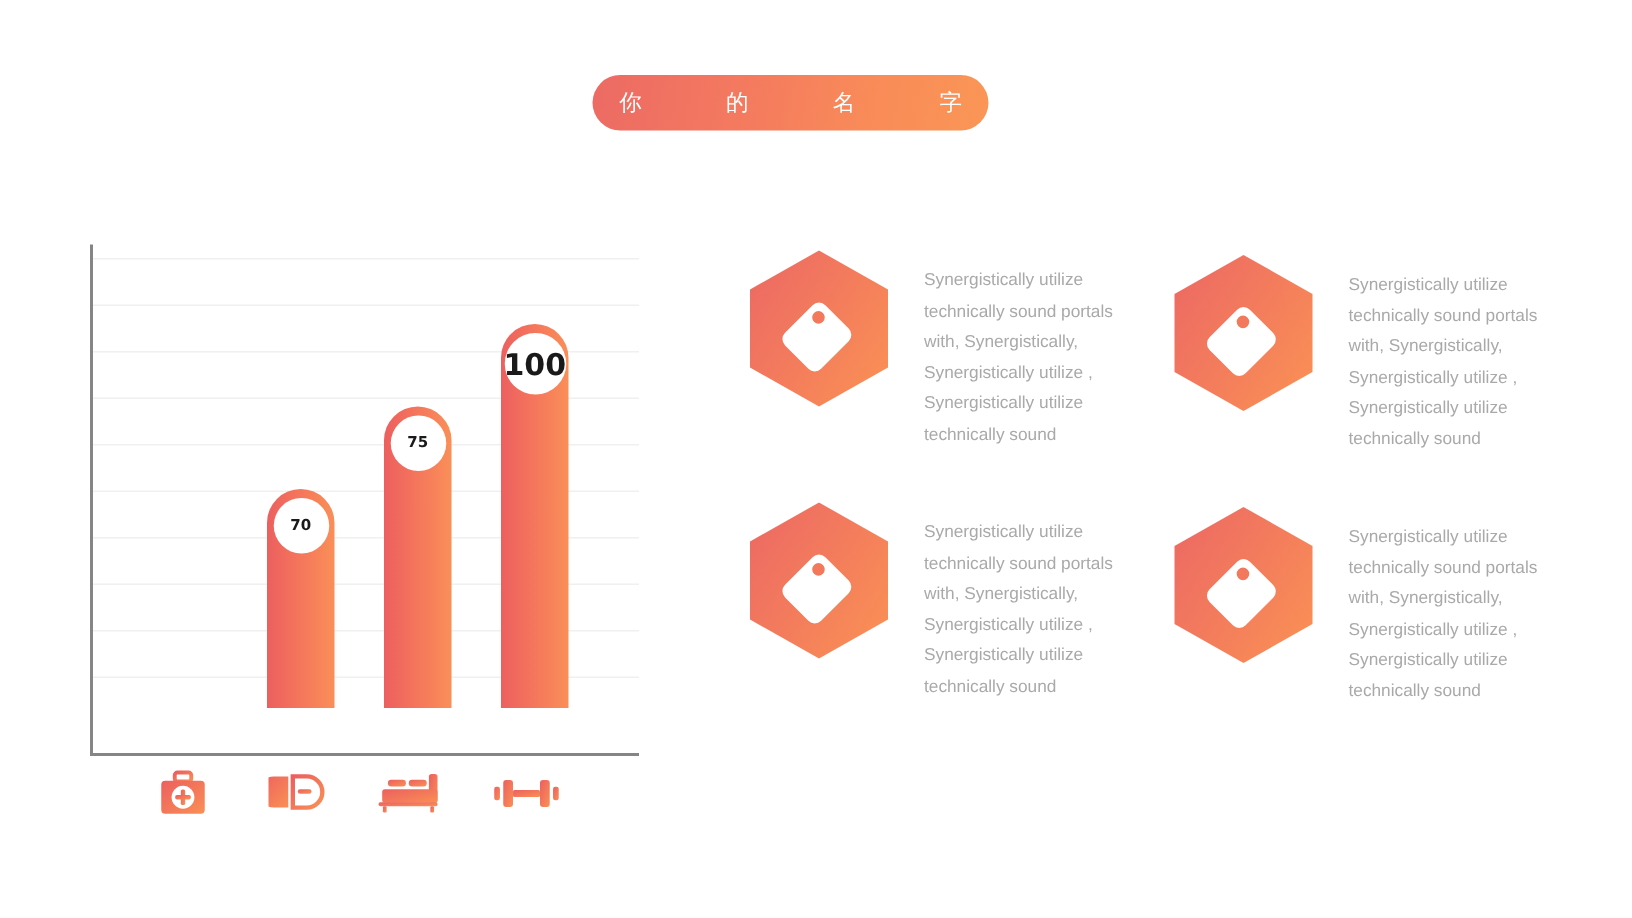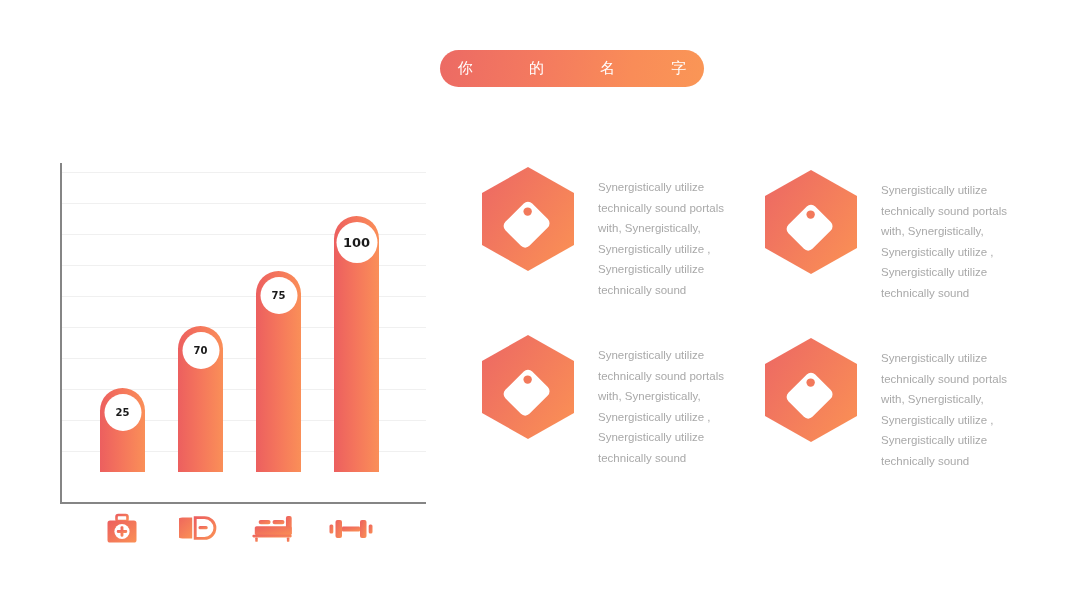--- a/index.html
+++ b/index.html
@@ -12,21 +12,21 @@
     height: 612px;
     position: relative;
     overflow: hidden;
     font-family: "Liberation Sans", sans-serif;
     -webkit-font-smoothing: antialiased;
   }
 
   
   .title-pill {
     position: absolute;
-    left: 440px;
+    left: 395px;
     top: 50px;
     width: 264px;
     height: 37px;
     border-radius: 19px;
     background: linear-gradient(100deg, #ec6a64 0%, #f47a5f 38%, #f98c58 72%, #fa9656 100%);
     display: flex;
     align-items: center;
     justify-content: center;
   }
   .title-pill .title-text {
@@ -95,21 +95,21 @@
     background: #ffffff;
     display: flex;
     align-items: center;
     justify-content: center;
     color: #1a1a1a;
     font-size: 10px;
     font-weight: bold;
     font-family: "DejaVu Sans", sans-serif;
     box-sizing: border-box;
   }
-  .bar-badge.wide { width: 41px; height: 41px; font-size: 13px; }
+  .bar-badge.wide { width: 41px; height: 41px; font-size: 20px; }
 
   
   .cat-icons {
     position: absolute;
     left: 60px;
     top: 508px;
     width: 366px;
     height: 46px;
   }
   .cat-icon {
@@ -118,21 +118,21 @@
     width: 46px;
     height: 42px;
     display: flex;
     align-items: center;
     justify-content: center;
   }
 
   
   .features {
     position: absolute;
-    left: 480px;
+    left: 498px;
     top: 165px;
     width: 570px;
     height: 320px;
   }
   .feature {
     position: absolute;
     display: flex;
     align-items: flex-start;
   }
   .hex {
@@ -165,23 +165,20 @@
     <div class="gridline" style="top:40px"></div>
     <div class="gridline" style="top:71px"></div>
     <div class="gridline" style="top:102px"></div>
     <div class="gridline" style="top:133px"></div>
     <div class="gridline" style="top:164px"></div>
     <div class="gridline" style="top:195px"></div>
     <div class="gridline" style="top:226px"></div>
     <div class="gridline" style="top:257px"></div>
     <div class="gridline" style="top:288px"></div>
 
-    <div class="bar" style="left:40px;  height:84px">
-      <div class="bar-badge">25</div>
-    </div>
     <div class="bar" style="left:118px; height:146px">
       <div class="bar-badge">70</div>
     </div>
     <div class="bar" style="left:196px; height:201px">
       <div class="bar-badge">75</div>
     </div>
     <div class="bar" style="left:274px; height:256px">
       <div class="bar-badge wide">100</div>
     </div>
 

